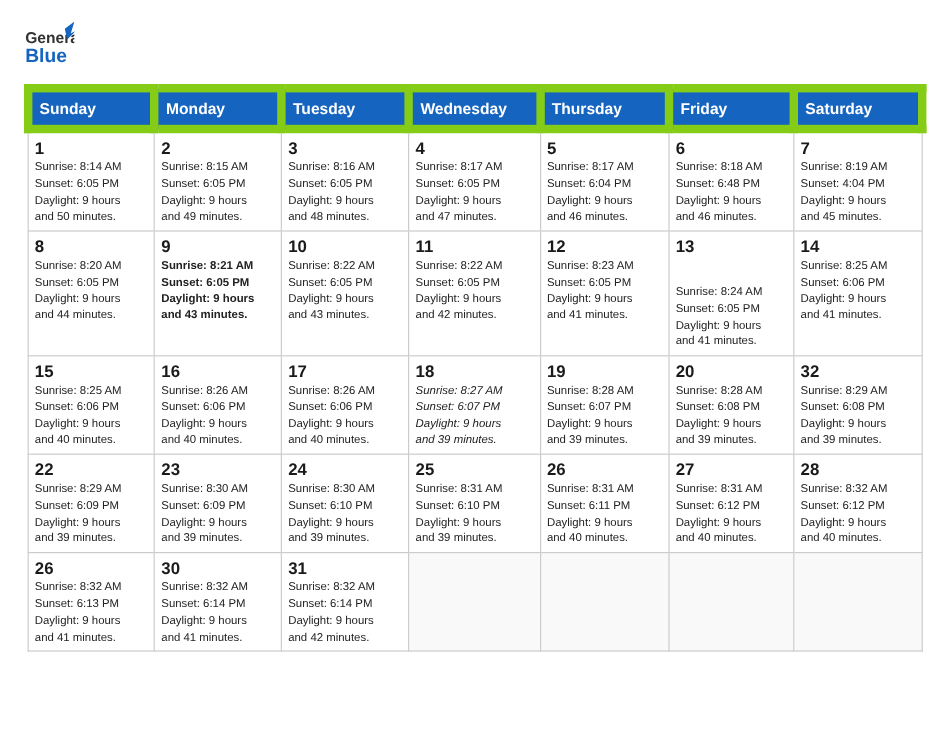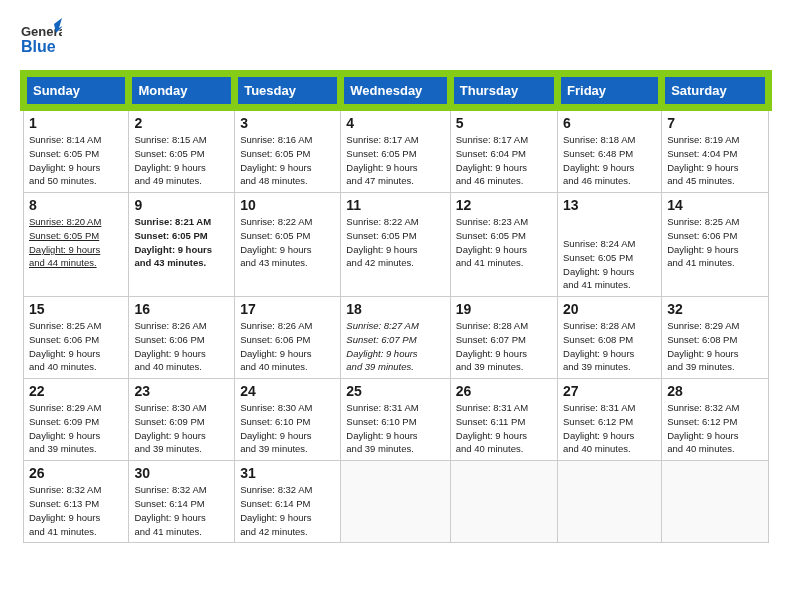--- a/index.html
+++ b/index.html
@@ -154,21 +154,21 @@
             <span class="day-num">7</span>
             <div class="day-info" style="white-space: pre-line;">Sunrise: 8:19 AM
 Sunset: 4:04 PM
 Daylight: 9 hours
 and 45 minutes.</div>
           </td>
         </tr>
         <tr>
           <td>
             <span class="day-num">8</span>
-            <div class="day-info" style="white-space: pre-line; text-decoration: underline;">Sunrise: 8:20 AM
+            <div class="day-info" style="white-space: pre-line;">Sunrise: 8:20 AM
 Sunset: 6:05 PM
 Daylight: 9 hours
 and 44 minutes.</div>
           </td>
           <td>
             <span class="day-num">9</span>
             <div class="day-info" style="white-space: pre-line; font-weight: bold;">Sunrise: 8:21 AM
 Sunset: 6:05 PM
 Daylight: 9 hours
 and 43 minutes.</div>

